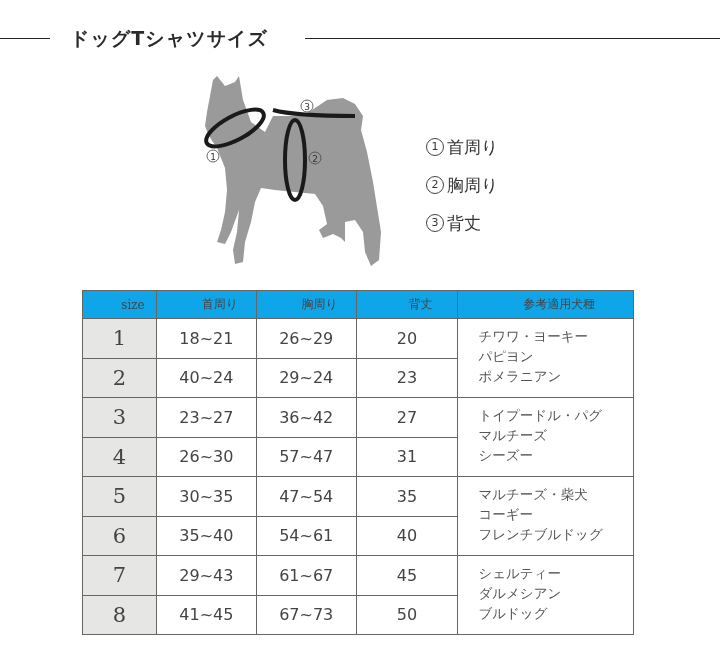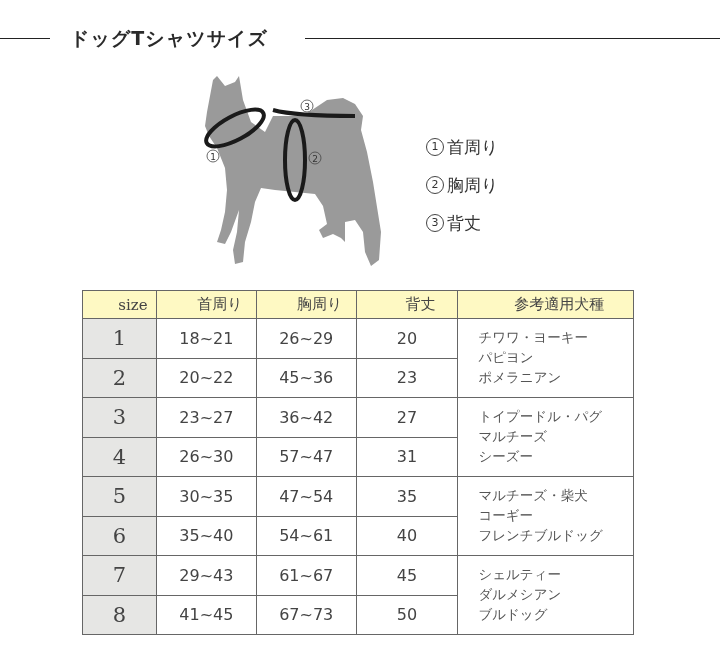--- a/index.html
+++ b/index.html
@@ -7,24 +7,24 @@
   .title-row { position: absolute; top: 24px; left: 0; width: 720px; height: 30px; text-align: center; }
   .title-line-left { position: absolute; left: 0; top: 14px; width: 50px; height: 1px; background: #222; }
   .title-line-right { position: absolute; left: 305px; top: 14px; width: 415px; height: 1px; background: #222; }
   .title-text { position: absolute; left: 70px; top: 2px; font-size: 19px; font-weight: bold; color: #2a2a2a; letter-spacing: 1px; font-family: "DejaVu Sans", sans-serif; }
   .dog-area { position: absolute; left: 195px; top: 72px; width: 200px; height: 200px; }
   .legend { position: absolute; left: 426px; top: 128px; }
   .legend-item { font-size: 17px; color: #333; height: 38px; line-height: 26px; display: flex; align-items: center; }
   .legend-item .num { display: inline-block; width: 18px; height: 18px; border: 1px solid #444; border-radius: 50%; font-size: 11px; line-height: 16px; text-align: center; margin-right: 3px; }
   table.size-table { position: absolute; left: 82px; top: 290px; border-collapse: collapse; width: 552px; font-family: "DejaVu Sans", sans-serif; }
   .size-table th, .size-table td { border: 1.5px solid #666; text-align: center; color: #444; }
-  .size-table th { background: #fef9c3; font-weight: normal; font-size: 15px; height: 28px; font-family: "DejaVu Serif", serif; padding-left: 27px; }
+  .size-table th { background: #0ea5e9; font-weight: normal; font-size: 12px; height: 28px; font-family: "DejaVu Serif", serif; padding-left: 27px; }
   .size-table td { height: 39.5px; font-size: 16px; }
   .size-table td.size-cell { background: #e6e6e4; font-family: "DejaVu Serif", serif; font-size: 21px; width: 74px; }
-  .size-table td.breed-cell { text-align: left; padding-left: 20px; font-size: 13.5px; line-height: 20px; color: #555; width: 176px; font-family: Liberation Sans, sans-serif; }
+  .size-table td.breed-cell { text-align: left; padding-left: 20px; font-size: 13.5px; line-height: 20px; color: #555; width: 176px; font-family: Liberation Mono, monospace; }
   .c-neck { width: 100px; } .c-chest { width: 100px; } .c-back { width: 102px; }
 </style>
 </head>
 <body>
 
 <div class="title-row">
   <div class="title-line-left"></div>
   <div class="title-text">ドッグTシャツサイズ</div>
   <div class="title-line-right"></div>
 </div>
@@ -82,22 +82,22 @@
       <td>26~29</td>
       <td>20</td>
       <td class="breed-cell" rowspan="2">
         <div>チワワ・ヨーキー</div>
         <div>パピヨン</div>
         <div>ポメラニアン</div>
       </td>
     </tr>
     <tr>
       <td class="size-cell">2</td>
-      <td>20~22</td>
-      <td>45~36</td>
+      <td>40~24</td>
+      <td>29~24</td>
       <td>23</td>
     </tr>
     <tr>
       <td class="size-cell">3</td>
       <td>23~27</td>
       <td>36~42</td>
       <td>27</td>
       <td class="breed-cell" rowspan="2">
         <div>トイプードル・パグ</div>
         <div>マルチーズ</div>

